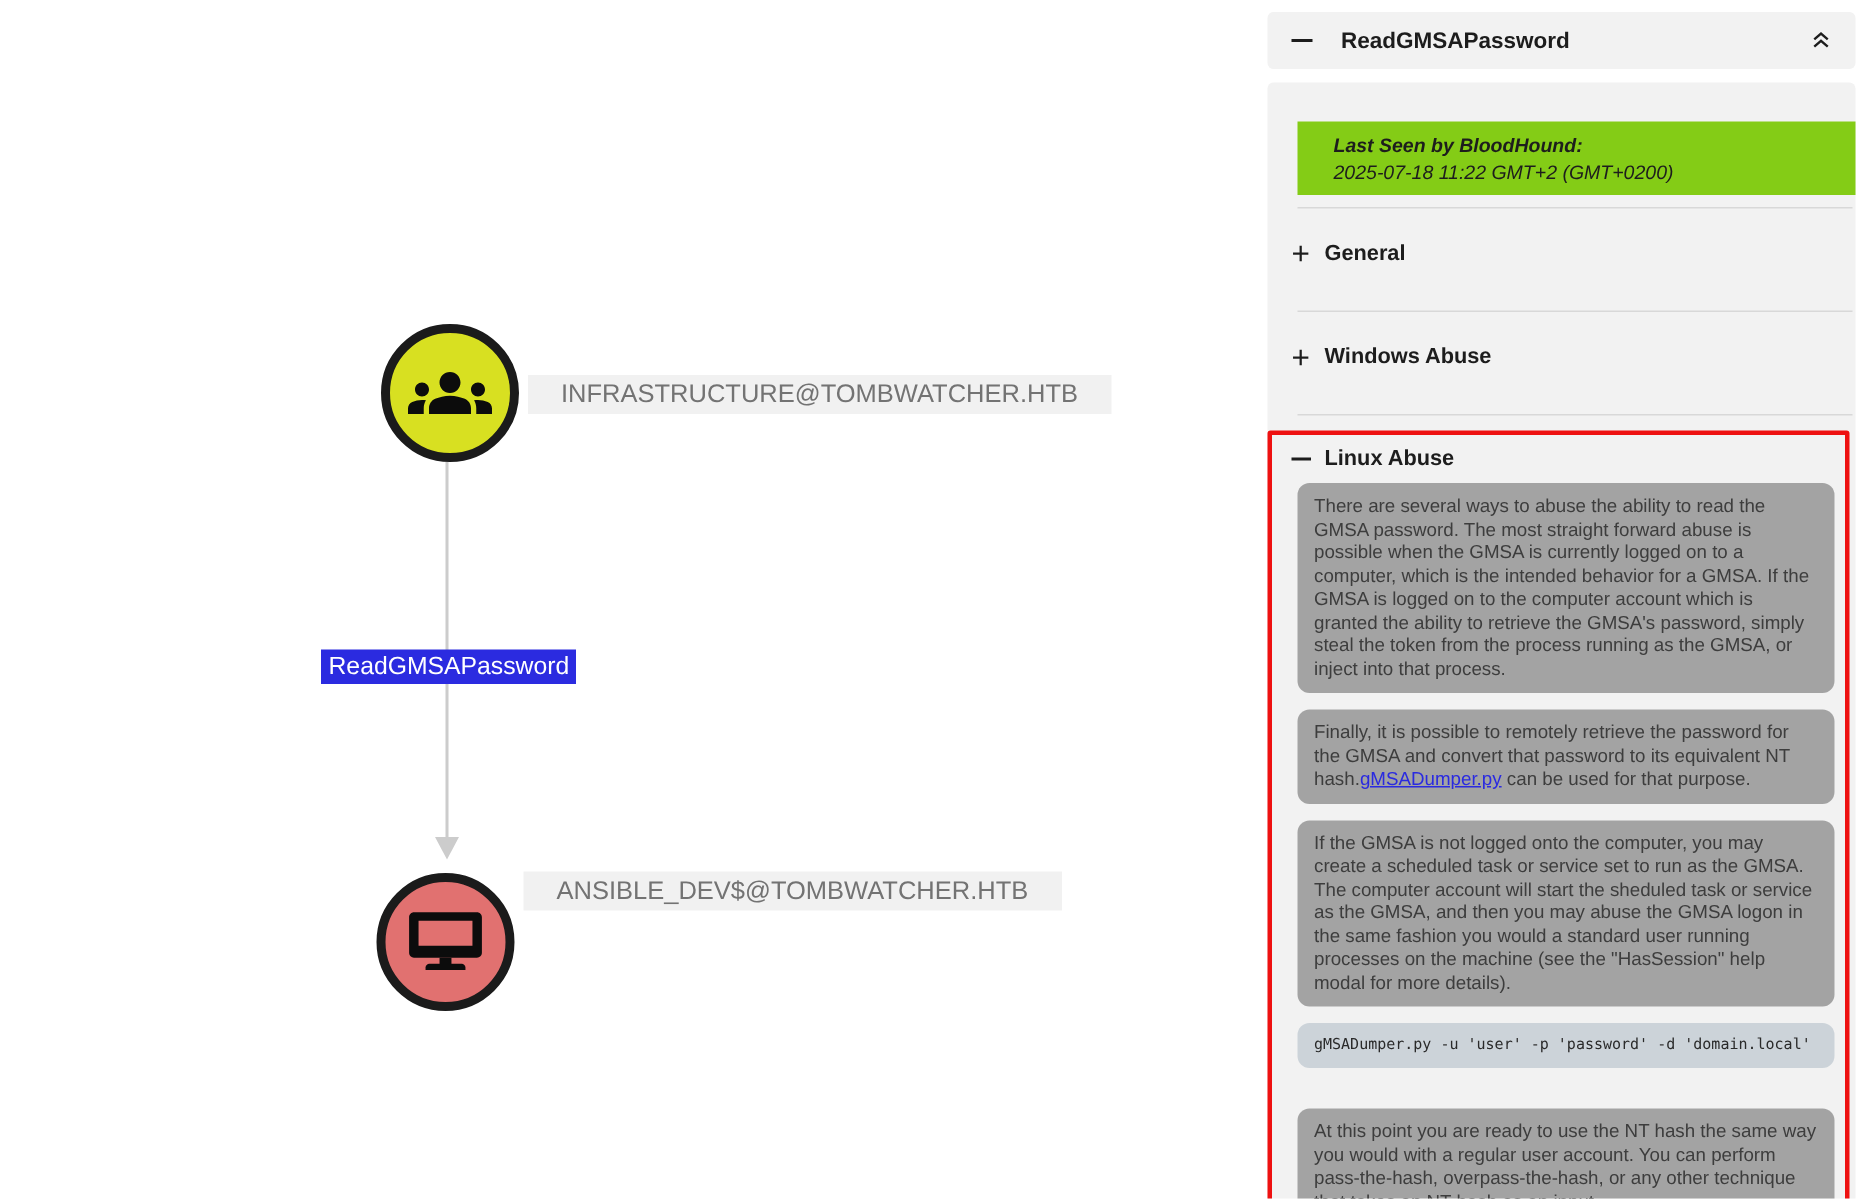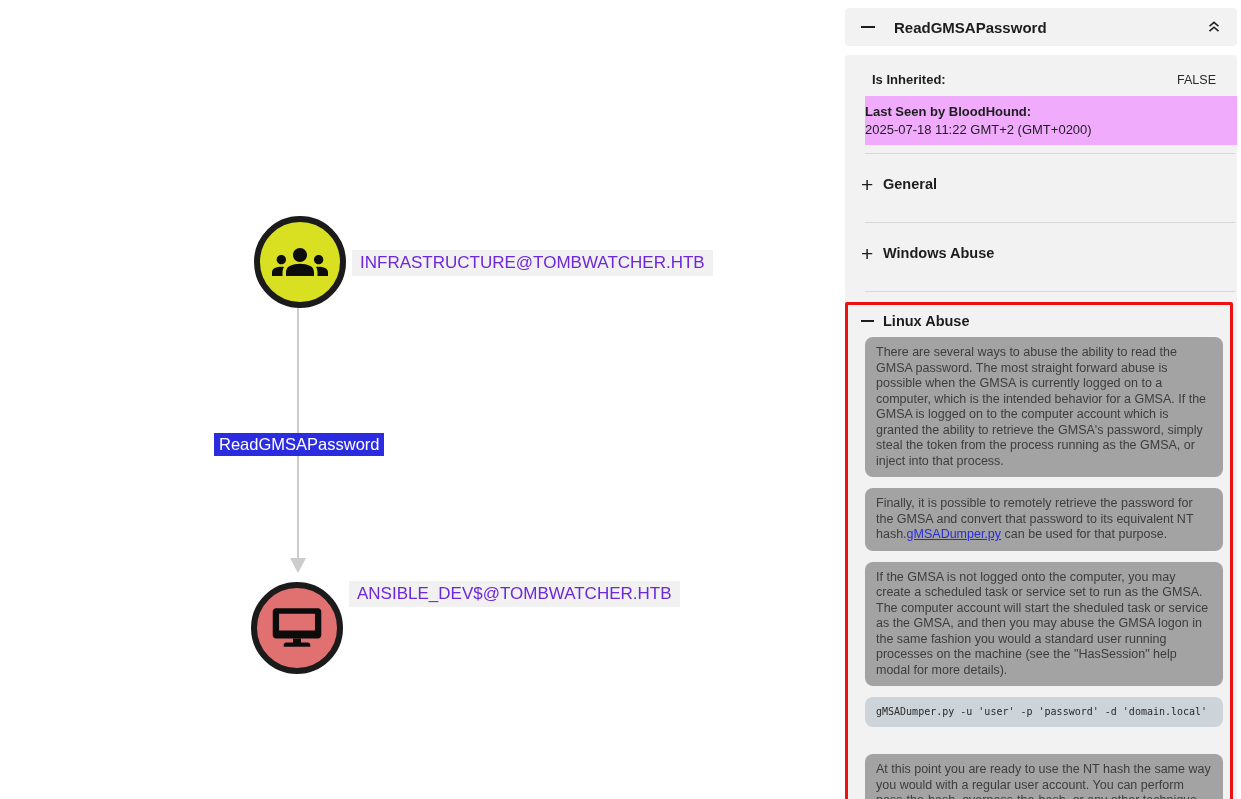--- a/index.html
+++ b/index.html
@@ -10,42 +10,42 @@
   
   .graph-area { position: absolute; left: 0; top: 0; width: 840px; height: 799px; background: #fff; }
   .edge-line { position: absolute; left: 297px; top: 308px; width: 2px; height: 251px; background: #cccccc; }
   .edge-arrow { position: absolute; left: 290px; top: 558px; width: 0; height: 0;
     border-left: 8px solid transparent; border-right: 8px solid transparent; border-top: 15px solid #cccccc; }
   .node { position: absolute; width: 92px; height: 92px; border-radius: 50%;
     border: 6px solid #1b1b1b; display: flex; align-items: center; justify-content: center; }
   .node-group { left: 254px; top: 216px; background: #d8e021; }
   .node-computer { left: 251px; top: 582px; background: #e17170; }
   .node svg { width: 56px; height: 56px; fill: #0c0c0c; }
-  .node-label { position: absolute; background: #f1f1f1; color: #6d28d9; font-size: 17px;
-    padding: 3px 8px; white-space: nowrap; }
+  .node-label { position: absolute; background: #f1f1f1; color: #737373; font-size: 17px;
+    padding: 3px 22px; white-space: nowrap; }
   .node-label-1 { left: 352px; top: 250px; }
   .node-label-2 { left: 349px; top: 581px; }
   .edge-label { position: absolute; left: 214px; top: 433px; background: #2b2be0; color: #ffffff;
     font-size: 16.5px; padding: 2px 5px; white-space: nowrap; }
 
   
   .panel { position: absolute; left: 840px; top: 0; width: 401px; height: 799px; background: #ffffff; }
   .card { background: #f2f2f2; border-radius: 4px; }
   .panel-header { margin: 8px 4px 0 5px; height: 38px; display: flex; align-items: center; padding: 0 12px 0 16px; }
   .minus-bar { display: inline-block; width: 14px; height: 2px; background: #1d1d1d; }
   .panel-title { font-size: 15px; font-weight: bold; color: #1d1d1d; margin-left: 19px; flex: 1; }
   .collapse-btn { background: none; border: none; cursor: pointer; padding: 2px; display: flex; }
   .collapse-btn svg { width: 18px; height: 18px; stroke: #1d1d1d; fill: none; stroke-width: 2.1; }
 
   .panel-body { margin: 9px 4px 0 5px; height: 745px; border-radius: 4px 4px 0 0; padding-top: 17px; }
   .prop-row { display: flex; justify-content: space-between; align-items: baseline;
     margin: 0 21px 0 27px; font-size: 13px; color: #1d1d1d; }
   .prop-label { font-weight: bold; }
   .prop-value { font-weight: normal; font-size: 12.5px; color: #2a2a2a; }
-  .last-seen { margin: 9px 0 0 20px; background: #f0abfc; padding: 8px 0; font-size: 13px; color: #1d1d1d; }
+  .last-seen { margin: 9px 0 0 20px; background: #84cc16; padding: 8px 24px; font-size: 13px; color: #1d1d1d; font-style: italic; }
   .last-seen .ls-label { font-weight: bold; margin-bottom: 3px; }
   .divider { border: none; border-top: 1px solid #d8d8d8; margin: 8px 2px 0 20px; }
 
   .section-row { display: flex; align-items: center; height: 60px; padding-left: 16px; cursor: pointer; }
   .sec-icon { width: 22px; font-size: 21px; font-weight: 400; color: #1d1d1d; line-height: 1; }
   .sec-minus { display: inline-block; width: 13px; height: 2px; background: #1d1d1d; margin-right: 9px; }
   .sec-label { font-size: 14.5px; font-weight: bold; color: #1d1d1d; }
 
   .linux-wrap { border: 3px solid #ee1111; border-radius: 2px; margin: 10px 4px 0 0; padding-bottom: 10px; }
   .linux-wrap .section-row { height: 32px; padding-left: 13px; }
@@ -92,24 +92,20 @@
       <button class="collapse-btn">
         <svg viewBox="0 0 24 24">
           <path d="M6 17.5l6-5.2 6 5.2"></path>
             <path d="M6 11l6-5.2 6 5.2"></path>
         </svg>
       </button>
     </div>
 
     <div class="card panel-body">
 
-      <div class="prop-row">
-        <span class="prop-label">Is Inherited:</span>
-        <span class="prop-value">FALSE</span>
-      </div>
 
       <div class="last-seen">
         <div class="ls-label">Last Seen by BloodHound:</div>
         <div class="ls-value">2025-07-18 11:22 GMT+2 (GMT+0200)</div>
       </div>
 
       <hr class="divider">
 
       <div class="section-row">
         <span class="sec-icon">+</span>

